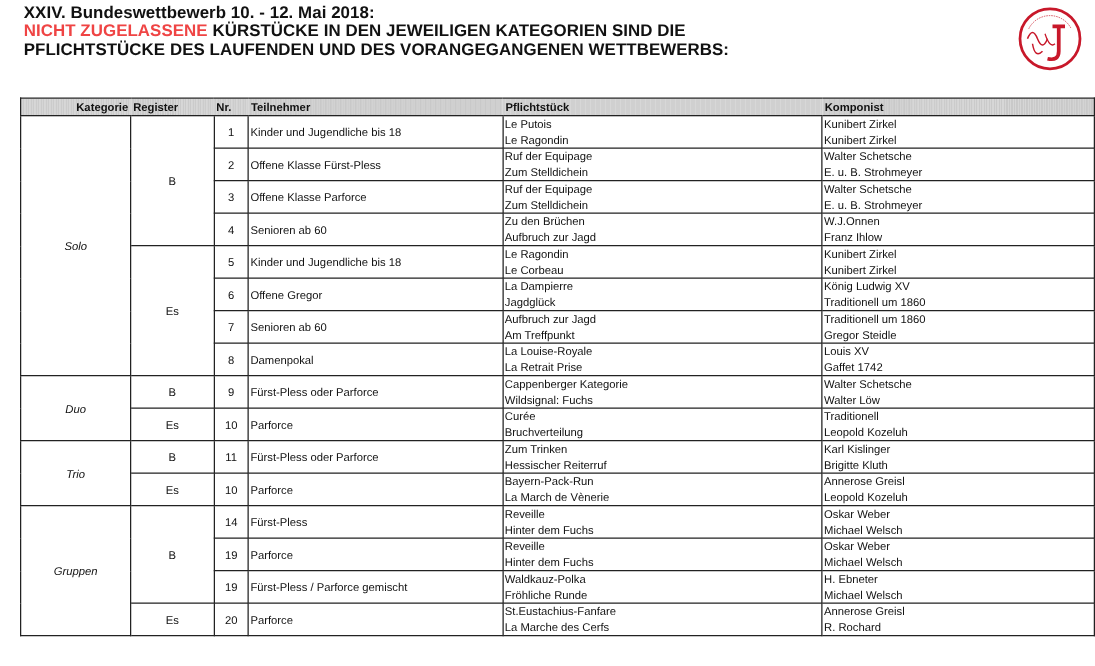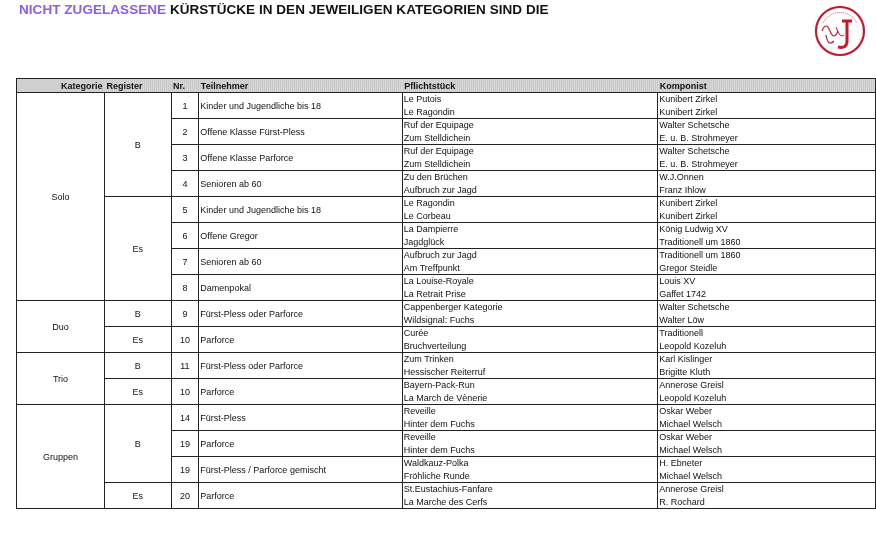--- a/index.html
+++ b/index.html
@@ -1,44 +1,46 @@
 <!DOCTYPE html>
 <html><head>
 <meta charset="utf-8">
 <style>
   html, body { margin: 0; padding: 0; background: #ffffff; }
   body { width: 876px; height: 533px; position: relative; overflow: hidden;
          font-family: "Liberation Sans", sans-serif; color: #111; }
   .title-block { position: absolute; left: 19px; top: 2px; }
   .title-line { font-weight: bold; font-size: 13.5px; line-height: 15px; white-space: nowrap; letter-spacing: 0.05px; }
-  .title-line .red { color: #8b5cf6; }
+  .title-line .red { color: #ef4444; }
   .logo { position: absolute; left: 814px; top: 5px; width: 52px; height: 52px; }
 
   table.main { position: absolute; left: 16px; top: 78px; border-collapse: collapse;
                font-size: 9px; table-layout: fixed; }
   table.main th { background: #c9c9c9; text-align: left; font-weight: bold; font-size: 9px;
                   height: 13px; padding: 0 2px; border-top: 1.5px solid #222; border-bottom: 1px solid #222;
                   background-image: repeating-linear-gradient(90deg, rgba(255,255,255,0.25) 0 1px, transparent 1px 2px); }
   table.main th.first { border-left: 1.5px solid #222; padding-left: 44px; }
   table.main th.last { border-right: 1.5px solid #222; margin-left: 31px; }
   table.main td { border: 1px solid #222; padding: 0 1px; vertical-align: middle; height: 25px; }
   td.kat, td.reg, td.nr { text-align: center; }
   td.teil { padding-left: 1px; }
   td.pf, td.komp { padding: 0 1px; line-height: 12.5px; }
-  td.kat { border-left: 1.5px solid #222; }
+  td.kat { border-left: 1.5px solid #222; font-style: italic; }
   td.komp { border-right: 1.5px solid #222; margin-top: 11px; }
   tr.lastrow td { border-bottom: 1.5px solid #222; }
   .l1, .l2 { display: block; white-space: nowrap; }
   .l1 { border-bottom: 0px; }
 </style>
 </head>
 <body>
 
 <div class="title-block">
+  <div class="title-line">XXIV. Bundeswettbewerb 10. - 12. Mai 2018:</div>
   <div class="title-line"><span class="red">NICHT ZUGELASSENE</span><span> KÜRSTÜCKE IN DEN JEWEILIGEN KATEGORIEN SIND DIE</span></div>
+  <div class="title-line">PFLICHTSTÜCKE DES LAUFENDEN UND DES VORANGEGANGENEN WETTBEWERBS:</div>
 </div>
 
 <svg class="logo" viewBox="0 0 52 52">
   <circle cx="26" cy="26" r="24" fill="#fff" stroke="#c8182a" stroke-width="2.2"></circle>
   <path d="M9 18 A19 19 0 0 1 43 18" fill="none" stroke="#c8182a" stroke-width="0.6" stroke-dasharray="1.2 0.8"></path>
   <path d="M8 26 Q12 16 16 26 T24 26" fill="none" stroke="#c8182a" stroke-width="1.2"></path>
   <path d="M12 30 Q14 42 20 36" fill="none" stroke="#c8182a" stroke-width="1.2"></path>
   <path d="M28 16 L38 16 M33 16 L33 36 Q33 44 24 42" fill="none" stroke="#c8182a" stroke-width="3"></path>
   <path d="M22 22 Q26 34 30 30" fill="none" stroke="#c8182a" stroke-width="1"></path>
 </svg>

